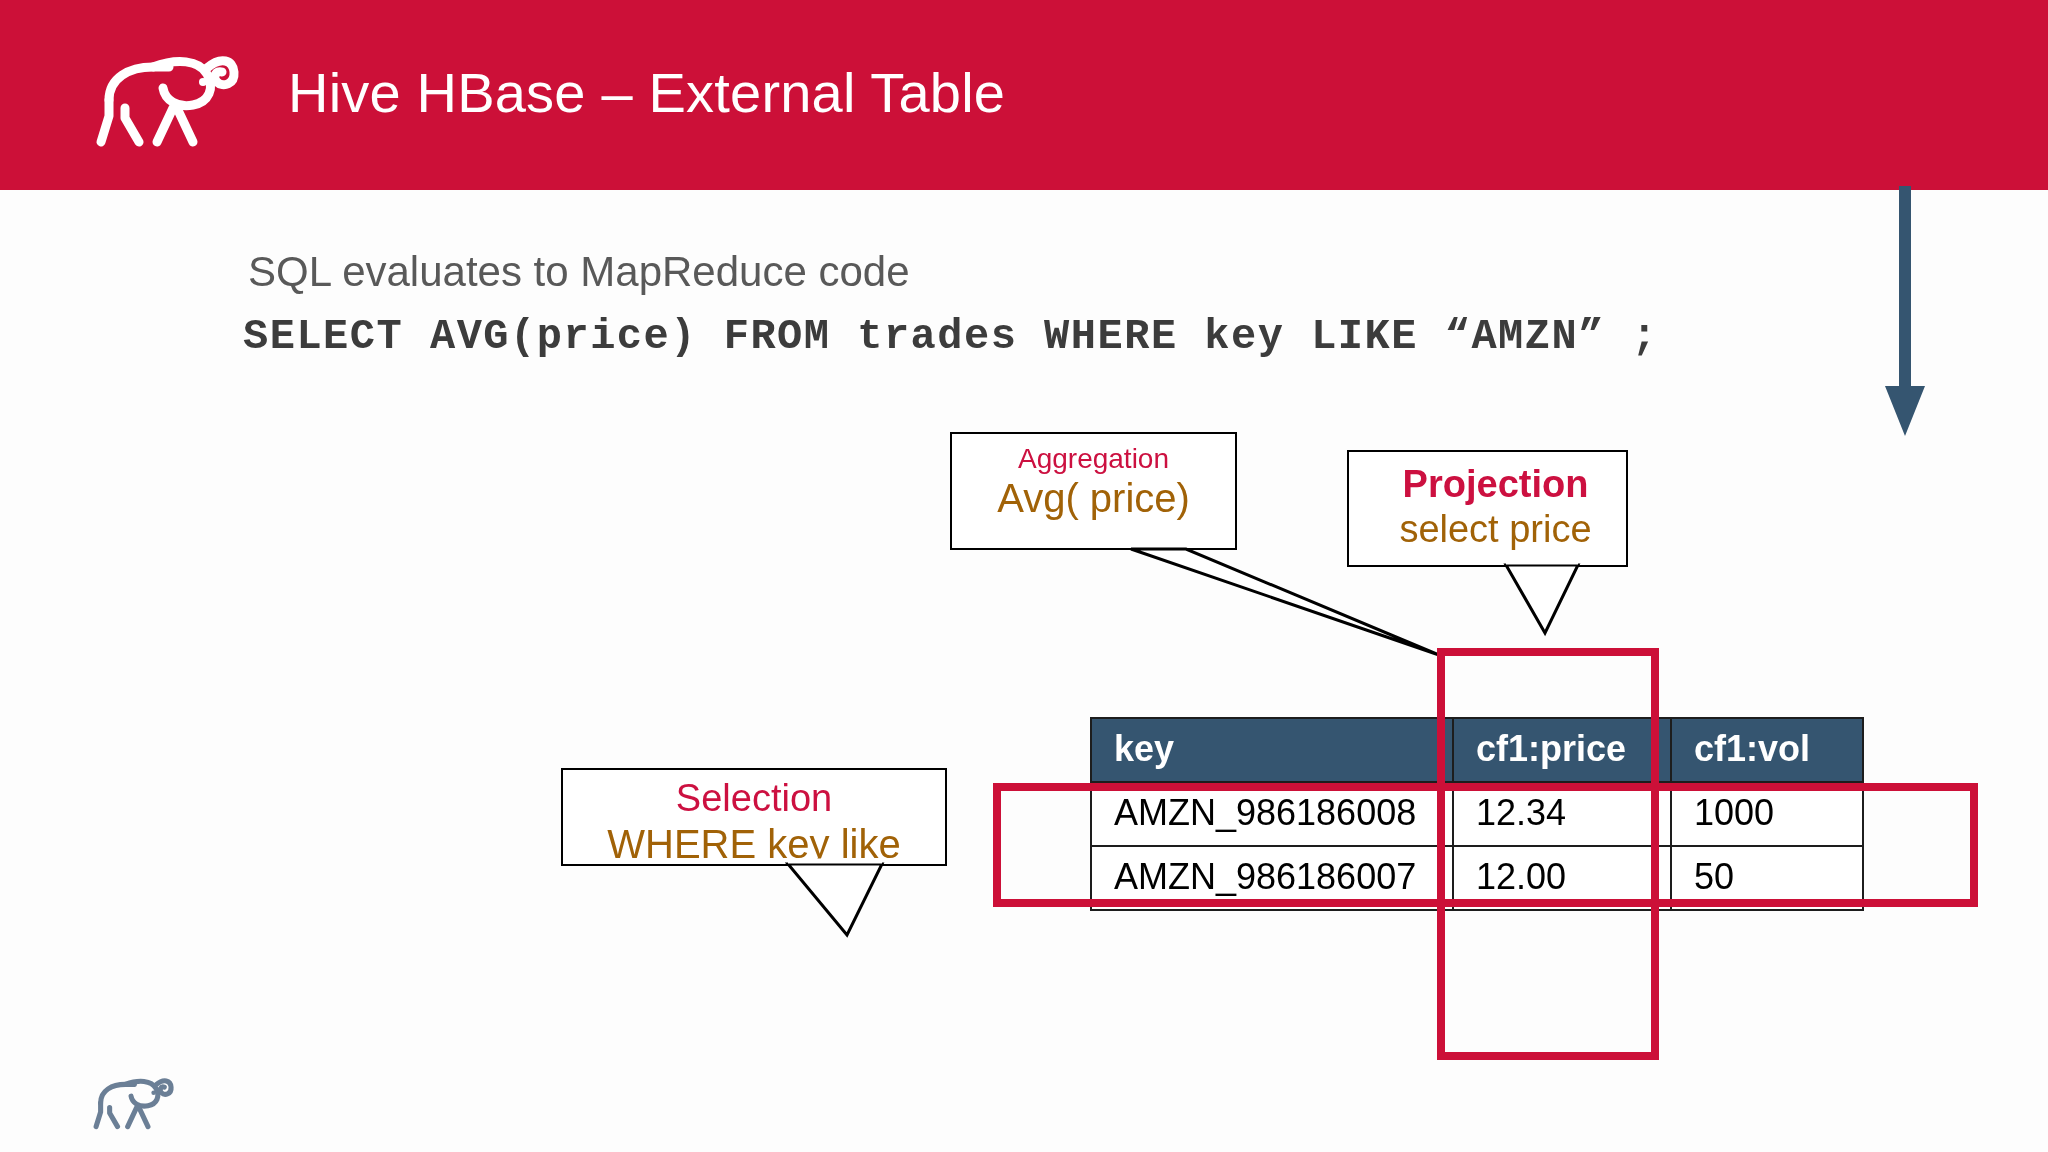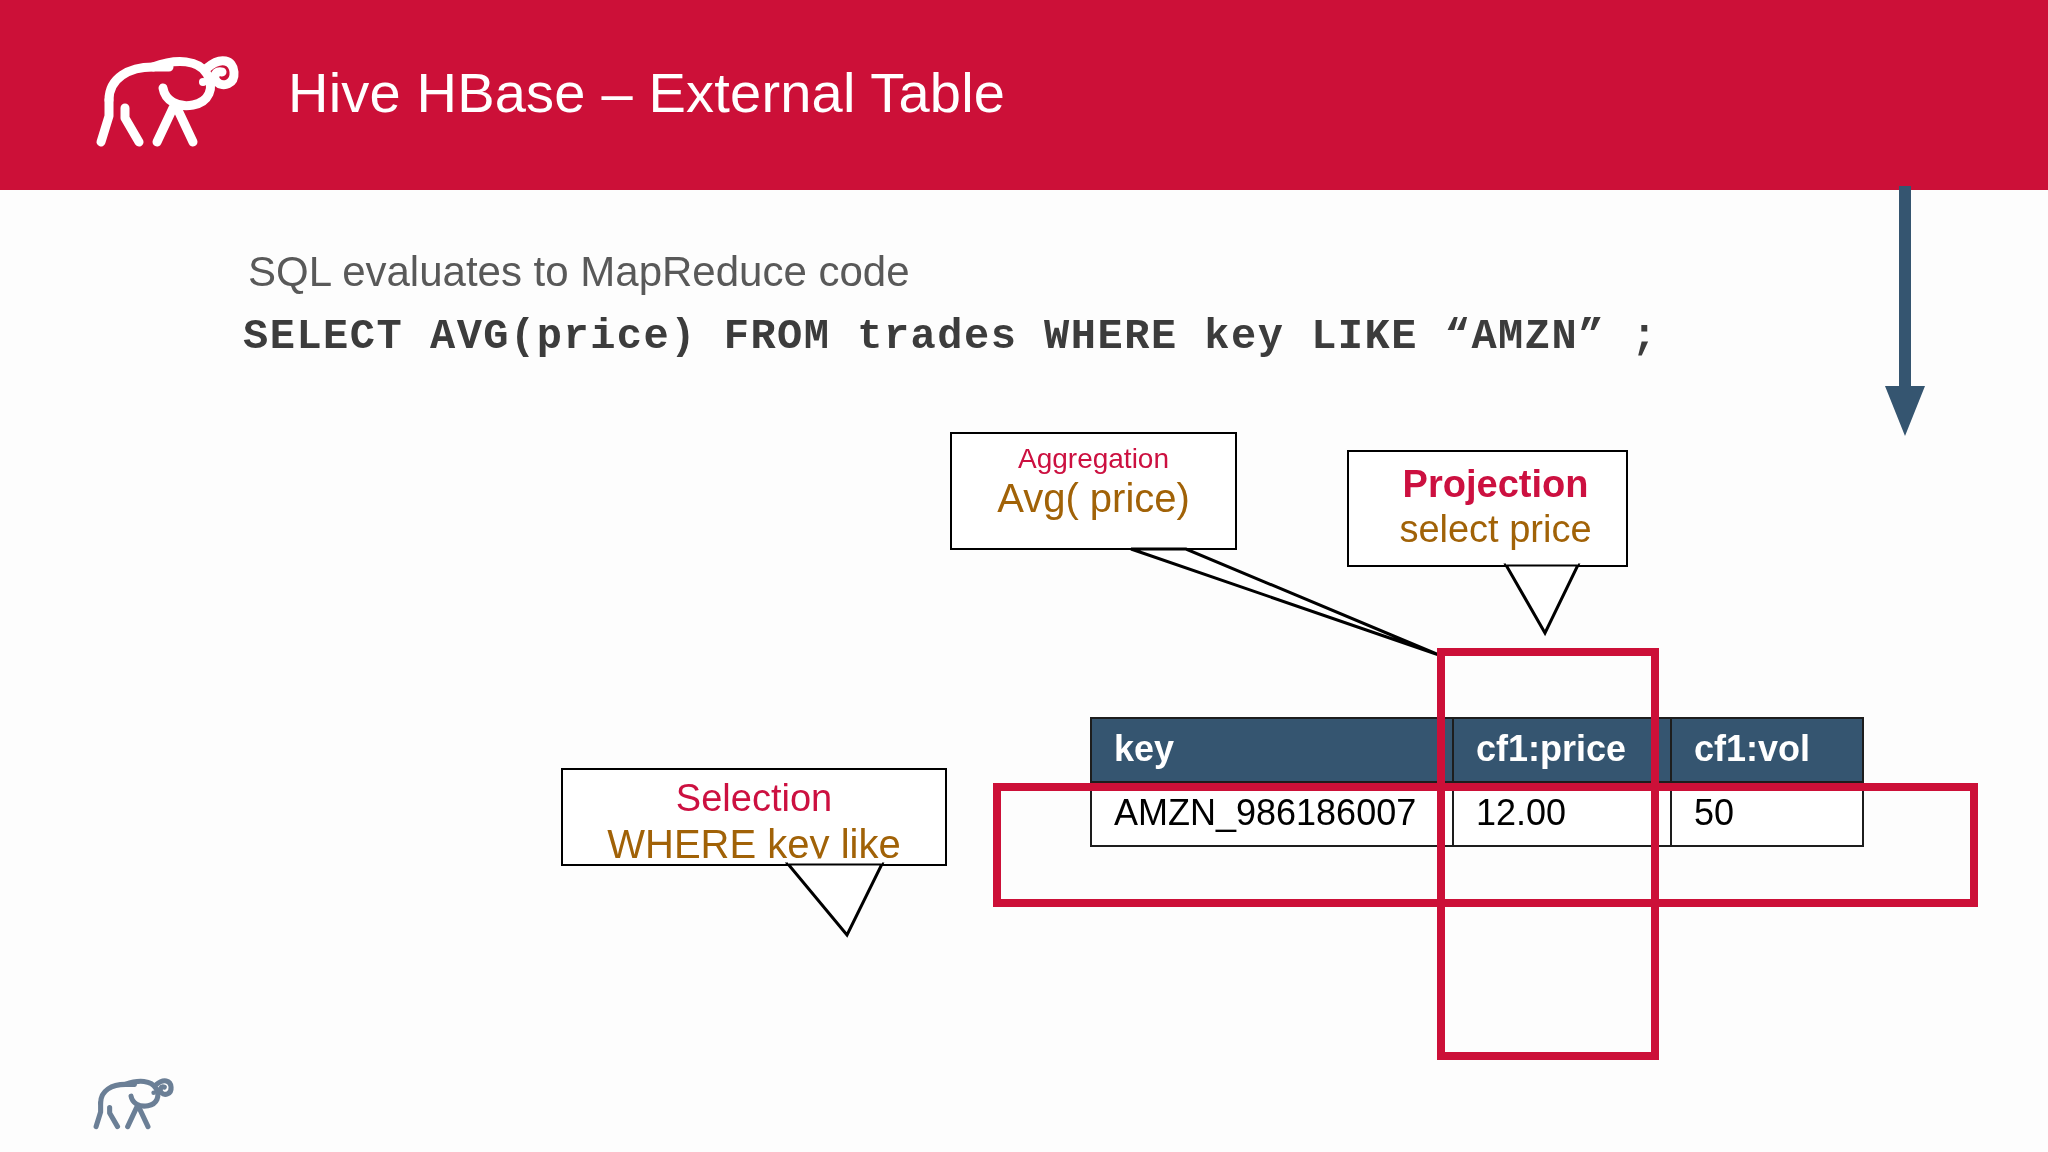--- a/index.html
+++ b/index.html
@@ -248,20 +248,25 @@
 <table class="hbase-table">
   <thead>
     <tr>
       <th class="col-key">key</th>
       <th class="col-price">cf1:price</th>
       <th class="col-vol">cf1:vol</th>
     </tr>
   </thead>
   <tbody>
     <tr>
+      <td>AMZN_986186008</td>
+      <td>12.34</td>
+      <td>1000</td>
+    </tr>
+    <tr>
       <td>AMZN_986186007</td>
       <td>12.00</td>
       <td>50</td>
     </tr>
   </tbody>
 </table>
 
 <div class="hl-projection"></div>
 <div class="hl-selection"></div>
 

